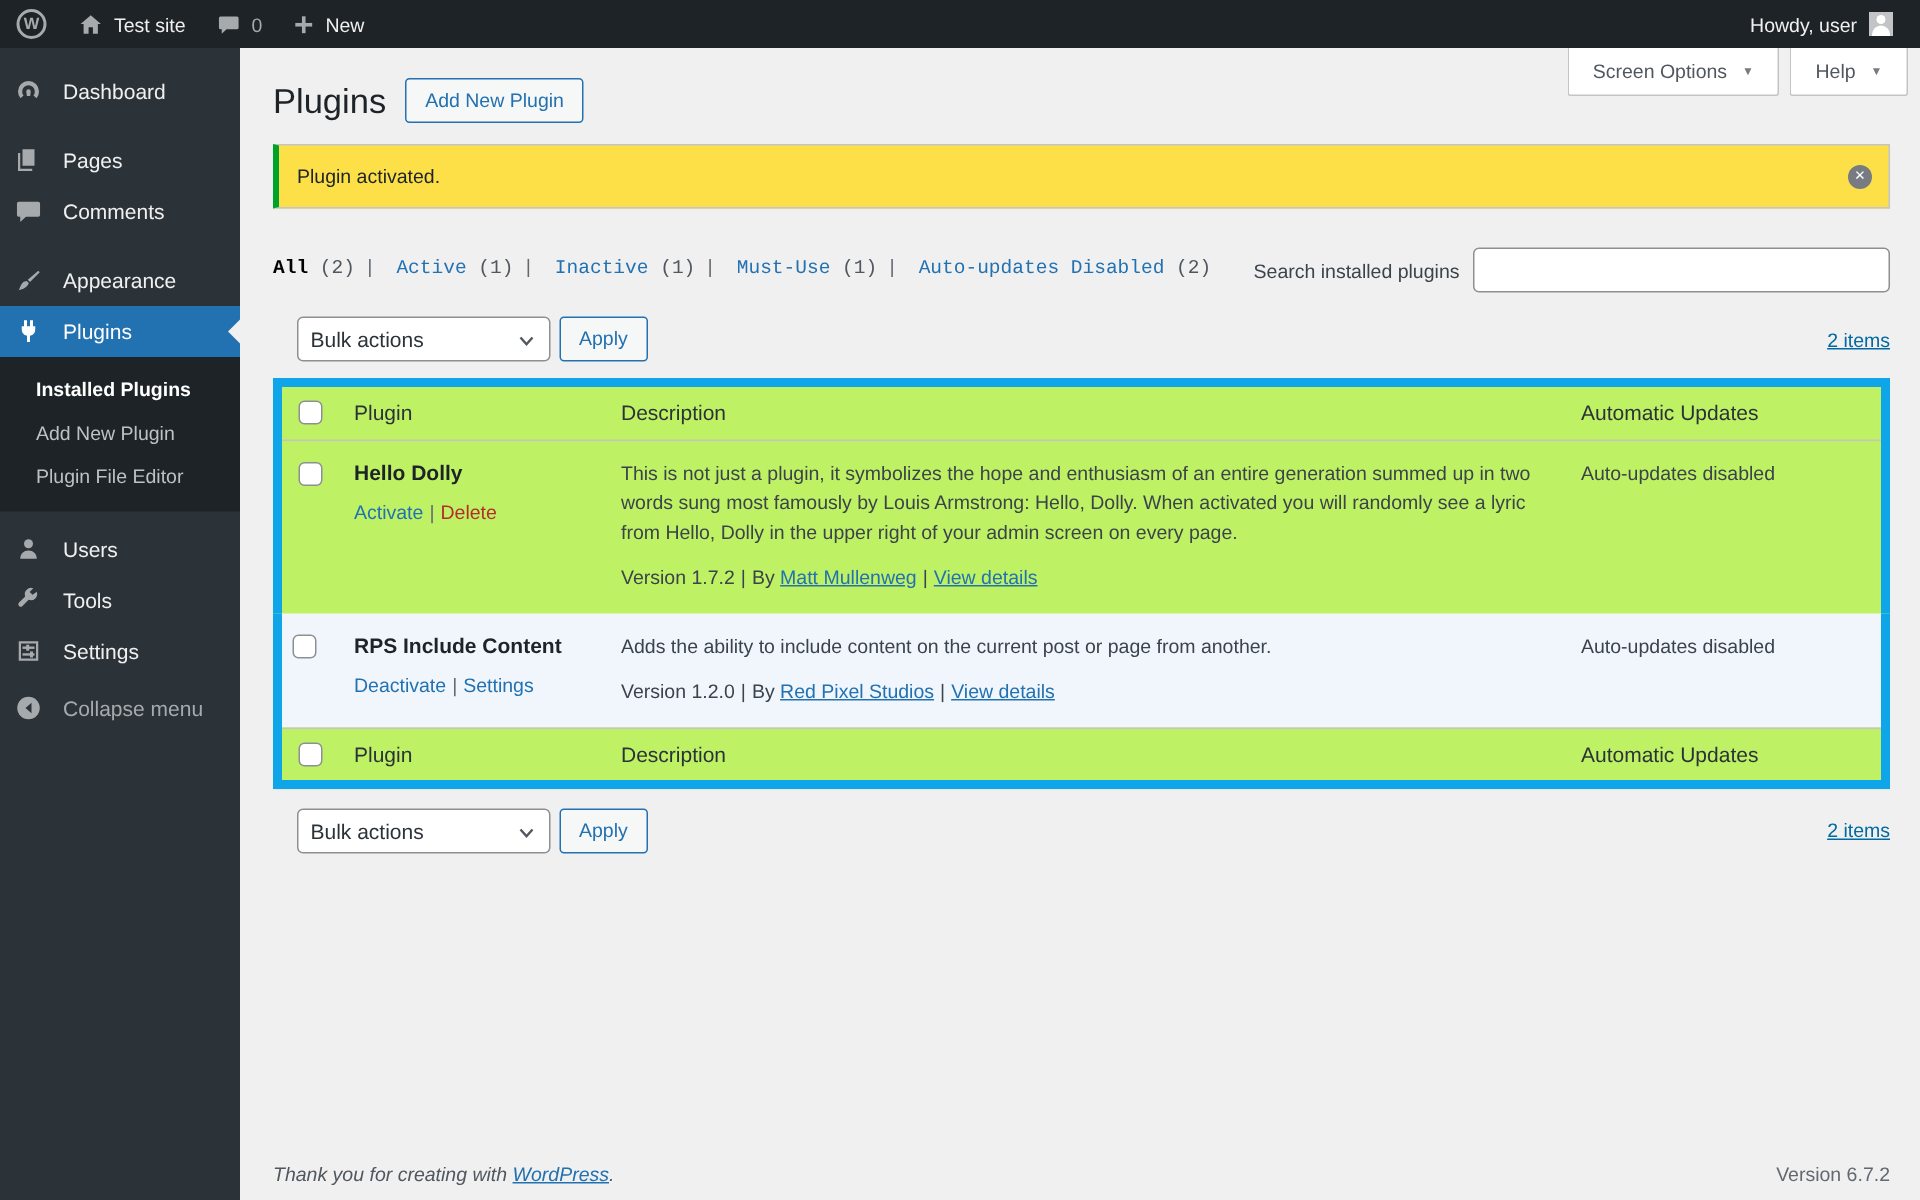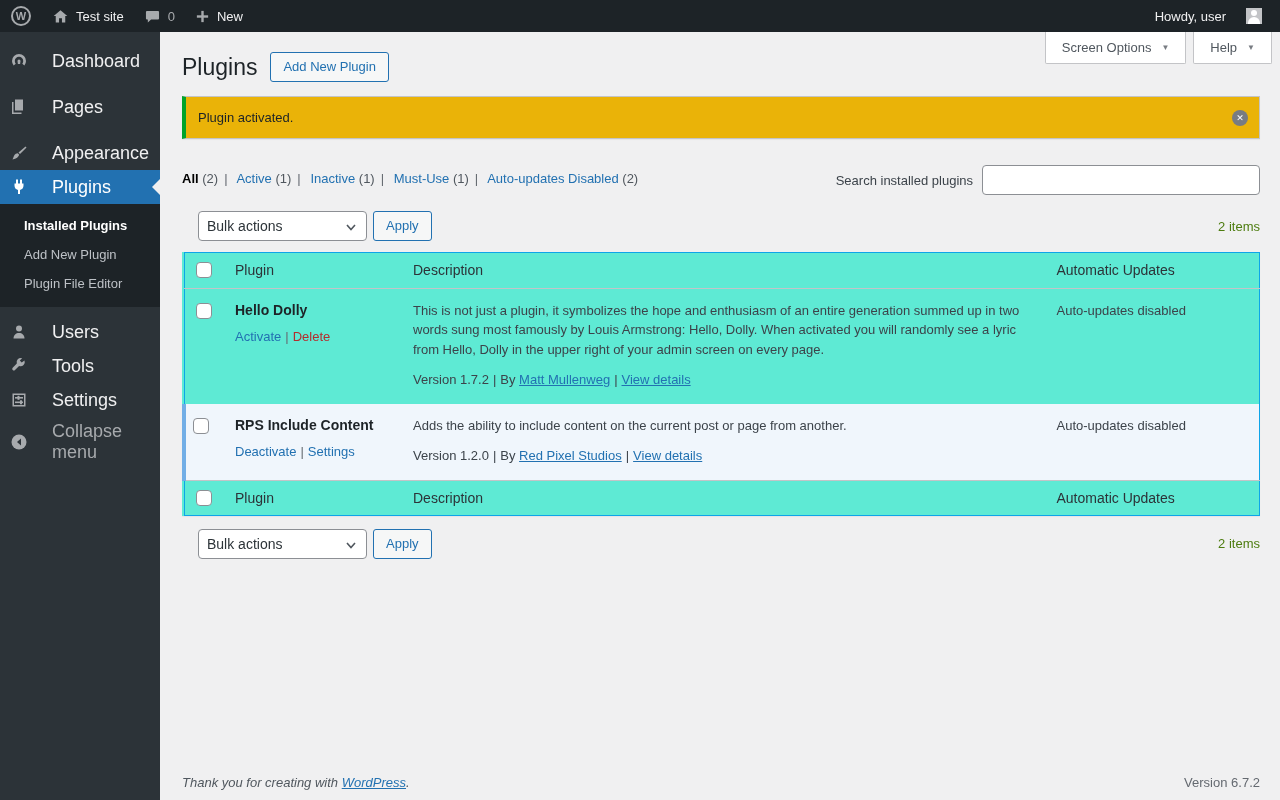--- a/index.html
+++ b/index.html
@@ -19,22 +19,22 @@
   .ab-count { color:#a7aaad; }
   .ab-avatar { width:16px; height:16px; background:#c3c4c7; display:inline-block; position:relative; overflow:hidden; margin-left:8px; }
   .ab-avatar::before { content:""; position:absolute; top:2px; left:5px; width:6px; height:6px; border-radius:50%; background:#fff; }
   .ab-avatar::after { content:""; position:absolute; top:9px; left:2px; width:12px; height:8px; border-radius:6px 6px 0 0; background:#fff; }
 
   
   .layout { display:flex; padding-top:32px; height:800px; }
 
   
   .sidebar { width:160px; flex:0 0 160px; background:#2c3338; padding-top:12px; }
-  .menu-item { display:flex; align-items:center; gap:23px; min-height:34px; padding:0 8px 0 9px;
-    color:#f0f0f1; font-size:18px; cursor:pointer; position:relative; }
+  .menu-item { display:flex; align-items:center; gap:13px; min-height:34px; padding:0 8px 0 9px;
+    color:#f0f0f1; font-size:14px; cursor:pointer; position:relative; }
   .menu-item svg { width:20px; height:20px; fill:#a7aaad; flex:0 0 20px; }
   .menu-item.active { background:#2271b1; color:#fff; }
   .menu-item.active svg { fill:#fff; }
   .menu-arrow { position:absolute; right:0; top:50%; margin-top:-8px; width:0; height:0;
     border:8px solid transparent; border-right-color:#f0f0f1; border-left-width:0; }
   .menu-sep { height:12px; }
   .submenu { background:#1d2327; padding:7px 12px 9px; }
   .submenu a { display:block; padding:7px 12px; color:#bdc1c6; font-size:13px; }
   .submenu a.current { color:#fff; font-weight:bold; }
   .menu-item.collapse { color:#a7aaad; margin-top:4px; }
@@ -44,46 +44,46 @@
   .screen-meta { position:absolute; top:0; right:8px; display:flex; gap:7px; }
   .screen-tab { background:#fff; border:1px solid #c3c4c7; border-top:none; border-radius:0 0 2px 2px;
     padding:8px 16px; color:#50575e; display:flex; align-items:center; gap:10px; cursor:pointer; font-size:13px; }
   .tri-down { font-size:8px; color:#787c82; }
 
   .heading-row { display:flex; align-items:center; gap:13px; padding-top:20px; }
   .page-title { font-size:23px; font-weight:400; color:#1d2327; margin:0; line-height:30px; }
   .btn-secondary { background:#f6f7f7; border:1px solid #2271b1; color:#2271b1; border-radius:3px;
     padding:5px 12px; font-size:13px; line-height:1.4; cursor:pointer; font-family:inherit; }
 
-  .notice { background:#eab308; border:1px solid #c3c4c7; border-left:4px solid #00a32a;
+  .notice { background:#fde047; border:1px solid #c3c4c7; border-left:4px solid #00a32a;
     box-shadow:0 1px 1px rgba(0,0,0,.04); margin-top:14px; padding:13px 40px 13px 12px; position:relative;
     color:#1d2327; font-size:13px; min-height:42px; display:flex; align-items:center; }
   .dismiss-btn { position:absolute; right:11px; top:50%; transform:translateY(-50%);
     width:16px; height:16px; border-radius:50%; background:#787c82; color:#fff;
     display:flex; align-items:center; justify-content:center; font-size:9px; font-weight:bold; cursor:pointer; }
 
   .filters-row { display:flex; justify-content:space-between; align-items:flex-start; margin-top:26px; }
-  .subsubsub { font-size:13px; color:#646970; padding-top:6px; }
+  .subsubsub { font-size:13px; color:#646970; padding-top:6px;font-family:Liberation Mono, monospace; }
   .subsubsub a { color:#2271b1; }
   .subsubsub .current-filter { color:#000; font-weight:bold; }
   .subsubsub .count { color:#50575e; }
   .subsubsub .sep { margin:0 6px; color:#646970; }
   .search-box { display:flex; align-items:center; gap:9px; }
   .search-box label { color:#3c434a; font-size:13px; }
   .search-box input { width:278px; height:30px; border:1px solid #8c8f94; border-radius:4px;
     background:#fff; padding:0 8px; font-family:inherit; font-size:13px; }
 
   .tablenav { display:flex; justify-content:space-between; align-items:center; margin-top:16px;margin-left:16px; }
   .bulkactions { display:flex; gap:6px; }
   .fake-select { height:30px; min-width:169px; background:#fff; border:1px solid #8c8f94; border-radius:4px;
     display:flex; align-items:center; padding:0 30px 0 8px; position:relative; color:#2c3338; font-size:14px; cursor:pointer; }
   .fake-select svg { position:absolute; right:8px; top:8px; }
-  .displaying-num { color:#4d7c0f; font-size:13px; }
-
-  table.plugins { width:100%; border-collapse:collapse; background:#5eead4; border:1px solid #0ea5e9;
+  .displaying-num { color:#0369a1; font-size:13px;text-decoration:underline; }
+
+  table.plugins { width:100%; border-collapse:collapse; background:#bef264; border:6px solid #0ea5e9;
     box-shadow:0 1px 1px rgba(0,0,0,.04); margin-top:11px; }
   table.plugins th, table.plugins td { text-align:left; vertical-align:top; }
   thead th, tfoot th { padding:8px 10px; font-size:14px; font-weight:400; color:#2c3338; line-height:1.3; }
   thead th { border-bottom:1px solid #c3c4c7; }
   tfoot th { border-top:1px solid #c3c4c7; }
   .check-col { width:41px; padding:9px 0 0 11px !important; }
   tbody td { padding:12px 10px 14px; font-size:13px; color:#3c434a; line-height:1.5; }
   tbody td.check-col { padding-top:14px !important; }
   .cb { appearance:none; -webkit-appearance:none; width:16px; height:16px; border:1px solid #8c8f94;
     border-radius:4px; background:#fff; margin:0; cursor:pointer; }
@@ -128,21 +128,21 @@
     </div>
     <div class="ab-item">
       <svg width="15" height="15" viewBox="0 0 20 20">
         <rect x="8.4" y="2.5" width="3.2" height="15"></rect>
           <rect x="2.5" y="8.4" width="15" height="3.2"></rect>
       </svg>
       <span>New</span>
     </div>
   </div>
   <div class="ab-right">
-    <div class="ab-item" style="gap:12px;">
+    <div class="ab-item" style="gap:0;">
       <span>Howdy, user</span>
       <span class="ab-avatar"></span>
     </div>
   </div>
 </div>
 
 <div class="layout">
 
   <div class="sidebar">
     <div class="menu-item">
@@ -150,20 +150,26 @@
         <path d="M10 3 a7 7 0 0 1 7 7 a7 7 0 0 1 -1.6 4.5 l-2.1-1.8 A4.2 4.2 0 0 0 14.2 10 a4.2 4.2 0 1 0 -8.4 0 c0 1 .35 1.95 .95 2.7 l-2.1 1.8 A7 7 0 0 1 3 10 a7 7 0 0 1 7-7 z M10 8.5 a1.5 1.5 0 0 1 1.5 1.5 l-.4 3 h-2.2 l-.4-3 A1.5 1.5 0 0 1 10 8.5 z"></path>
       </svg>
       <span>Dashboard</span>
     </div>
     <div class="menu-sep"></div>
     <div class="menu-item">
       <svg viewBox="0 0 20 20">
         <path d="M6 2.5 h8 v11 h-8 z M4.5 5 v10.5 h8 v1.5 h-9.5 V5 z"></path>
       </svg>
       <span>Pages</span>
+    </div>
+    <div class="menu-item">
+      <svg viewBox="0 0 20 20">
+        <path d="M3.5 3.5 h13 a1.2 1.2 0 0 1 1.2 1.2 v7.6 a1.2 1.2 0 0 1 -1.2 1.2 h-8.2 L4.5 17 v-3.5 h-1 a1.2 1.2 0 0 1 -1.2 -1.2 V4.7 a1.2 1.2 0 0 1 1.2 -1.2 z"></path>
+      </svg>
+      <span>Comments</span>
     </div>
     <div class="menu-sep"></div>
     <div class="menu-item">
       <svg viewBox="0 0 20 20">
         <path d="M16.5 3.5 L9.5 9.5 L11 11 L17.5 4.5 Z M8.8 10.3 L10.2 11.7 C9.5 14 7.5 15.5 3.5 16.5 C4.5 14.5 5 12 6.8 10.8 Z"></path>
       </svg>
       <span>Appearance</span>
     </div>
     <div class="menu-item active">
       <svg viewBox="0 0 20 20">

